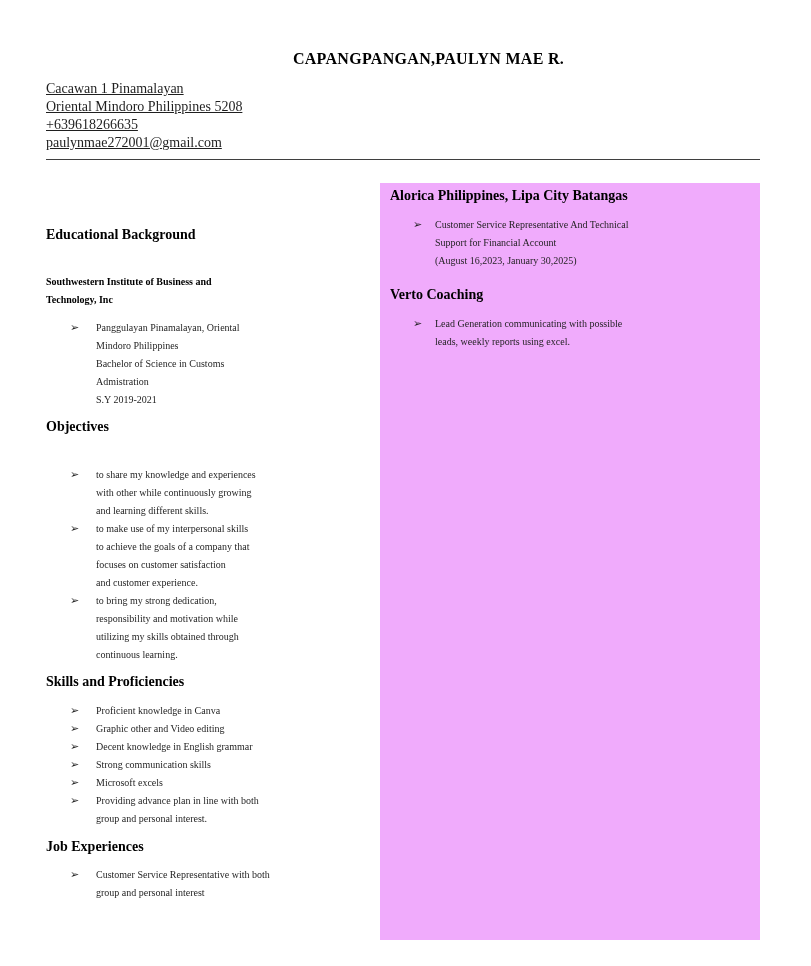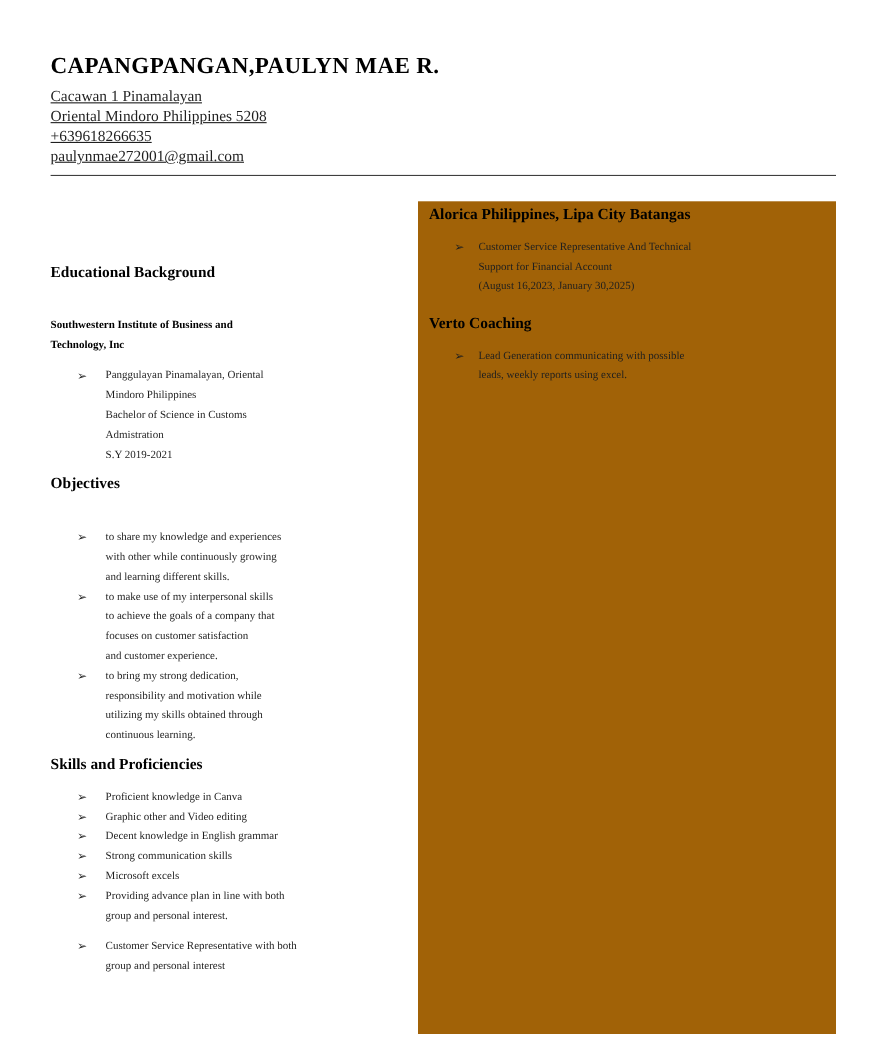--- a/index.html
+++ b/index.html
@@ -8,40 +8,41 @@
     width: 811px;
     height: 966px;
     background: #ffffff;
     box-sizing: border-box;
     padding: 48px 0 0 46px;
     font-family: "Liberation Serif", "DejaVu Serif", serif;
     color: #1f1f1f;
     overflow: hidden;
   }
   .name {
-    font-size: 21px;
+    font-size: 16px;
     font-weight: bold;
     color: #000000;
     line-height: 22px;
     letter-spacing: 0.3px;
+    text-align: center;
   }
   .addr { margin-top: 10px; font-size: 14px; line-height: 18px; }
   .addr div { white-space: nowrap; text-decoration: underline; }
   .rule {
     margin-top: 7px;
     width: 714px;
     height: 0;
     border-top: 1px solid #3f3f3f;
   }
   .columns { display: flex; margin-top: 23px; align-items: center; }
   .col-left { width: 334px; padding-top: 5px; box-sizing: border-box; }
   .col-right {
     width: 380px;
     min-height: 757px;
-    background: #a16207;
+    background: #f0abfc;
     padding: 4px 0 0 10px;
     box-sizing: border-box;
   }
   .heading {
     font-size: 14px;
     font-weight: bold;
     color: #000000;
     line-height: 18px;
   }
   .txt { font-size: 10px; line-height: 18px; white-space: pre-line; }
@@ -155,20 +156,21 @@
           <span class="arrow">➢</span>
           <span class="txt bullet-text">Microsoft excels</span>
         </div>
         <div class="bullet-row">
           <span class="arrow">➢</span>
           <span class="txt bullet-text">Providing advance plan in line with both
 group and personal interest.</span>
         </div>
       </div>
 
+      <div class="heading mt-jobexp">Job Experiences</div>
 
 
       <div class="bullet-row mt-job-bullet">
         <span class="arrow">➢</span>
         <span class="txt bullet-text">Customer Service Representative with both
 group and personal interest</span>
       </div>
 
     </div>
 

